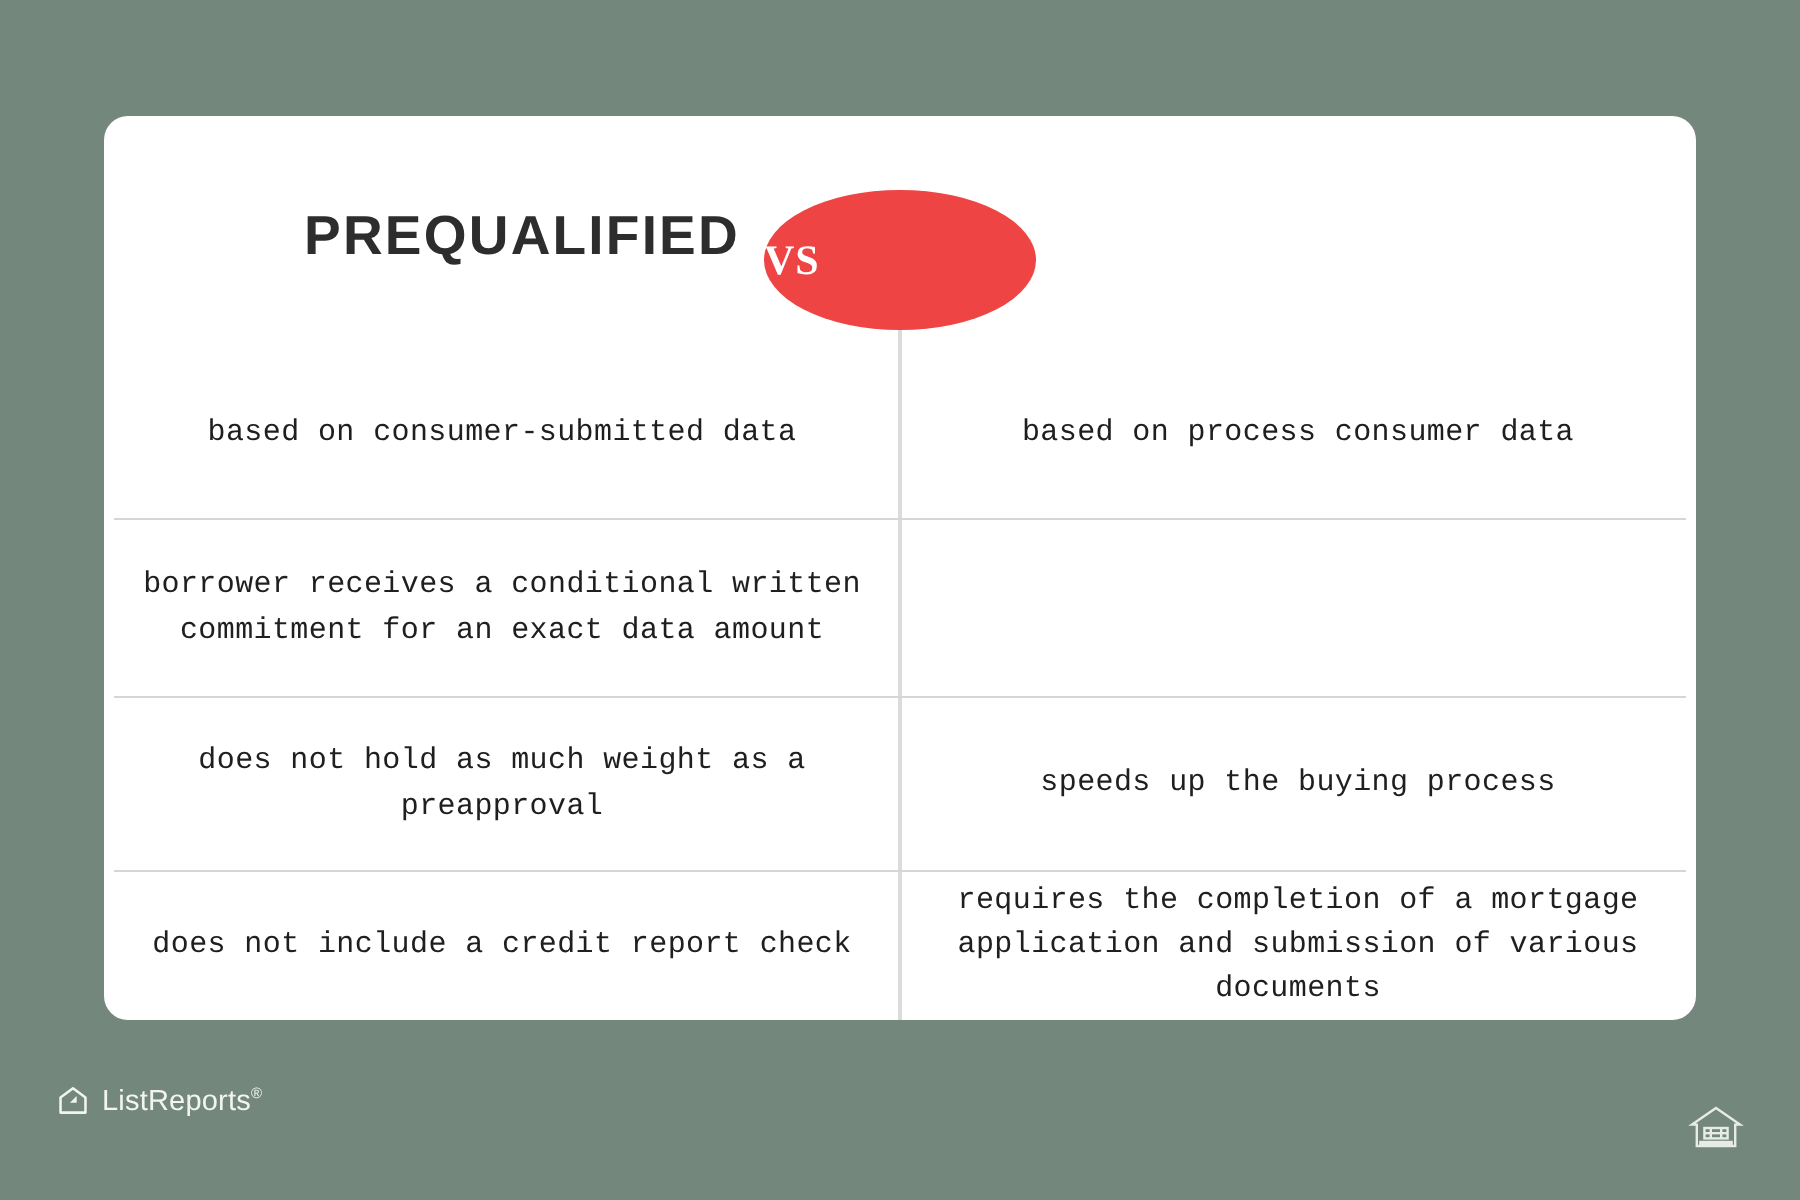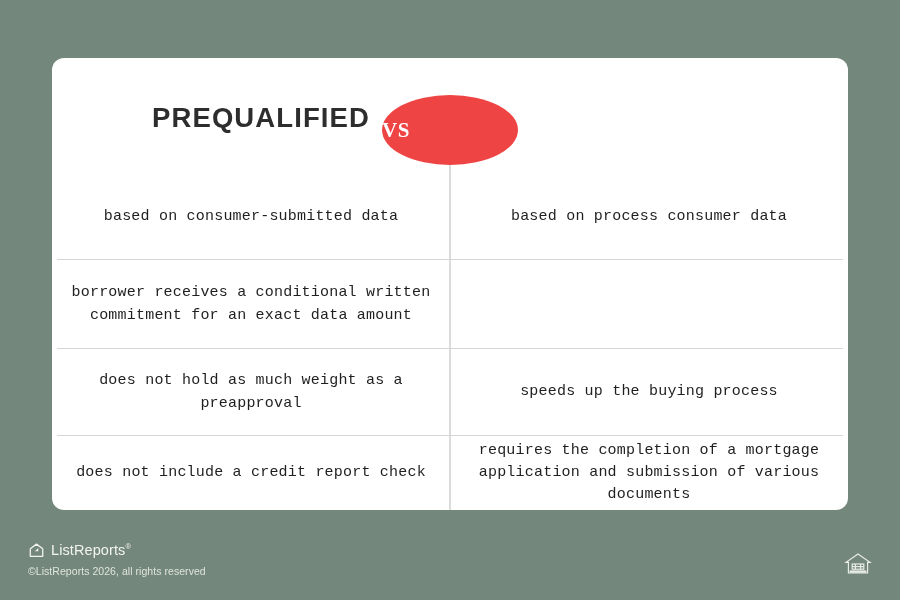--- a/index.html
+++ b/index.html
@@ -240,21 +240,20 @@
 <div class="footer-brand">
   <div class="brand-row">
     <span>
       <svg class="logo-icon" viewBox="0 0 24 24" fill="none" stroke="#f2f4f1" stroke-width="1.8" stroke-linecap="round" stroke-linejoin="round">
         <path d="M3.2 9.6 L12 3 L20.8 9.6 L20.8 20.2 L3.2 20.2 Z"></path>
         <path d="M14.6 8.4 L14.6 13.2 L9.8 13.2 Z" fill="#f2f4f1" stroke="none"></path>
       </svg>
     </span>
     <span class="brand-name"><span>ListReports</span><sup>®</sup></span>
   </div>
-  <div class="copyright">©ListReports 2026, all rights reserved</div>
 </div>
 
 <div class="eho">
   <svg viewBox="0 0 30 28" width="30" height="28" fill="none" stroke="#e8ece7" stroke-width="1.2">
     <path d="M15 4 L27 12.3 L24.6 12.3 L24.6 23 L5.4 23 L5.4 12.3 L3 12.3 Z"></path>
     <rect x="9.2" y="14" width="11.6" height="5.2"></rect>
     <path d="M9.2 16.6 L20.8 16.6"></path>
     <path d="M12.4 14 L12.4 19.2 M17.6 14 L17.6 19.2"></path>
     <rect x="6.6" y="20.4" width="16.8" height="2.4" fill="#e8ece7" stroke="none"></rect>
   </svg>

